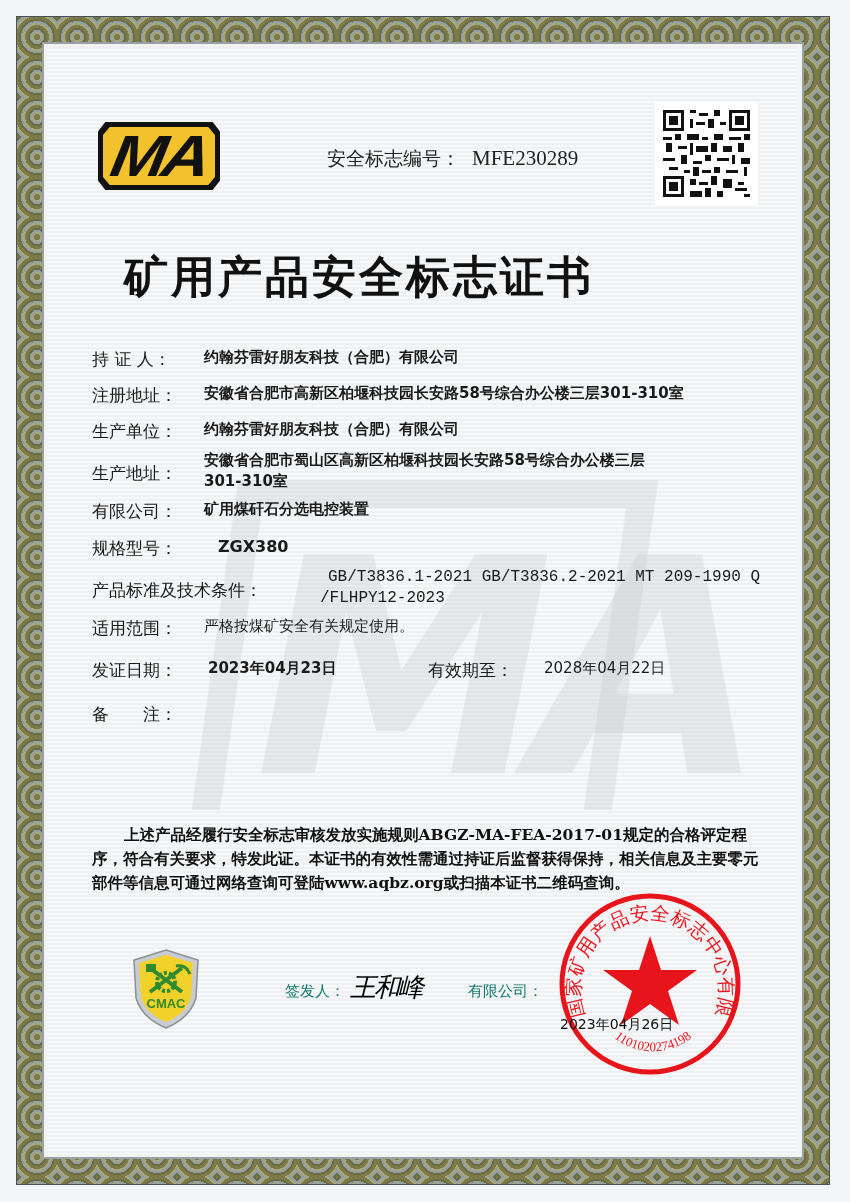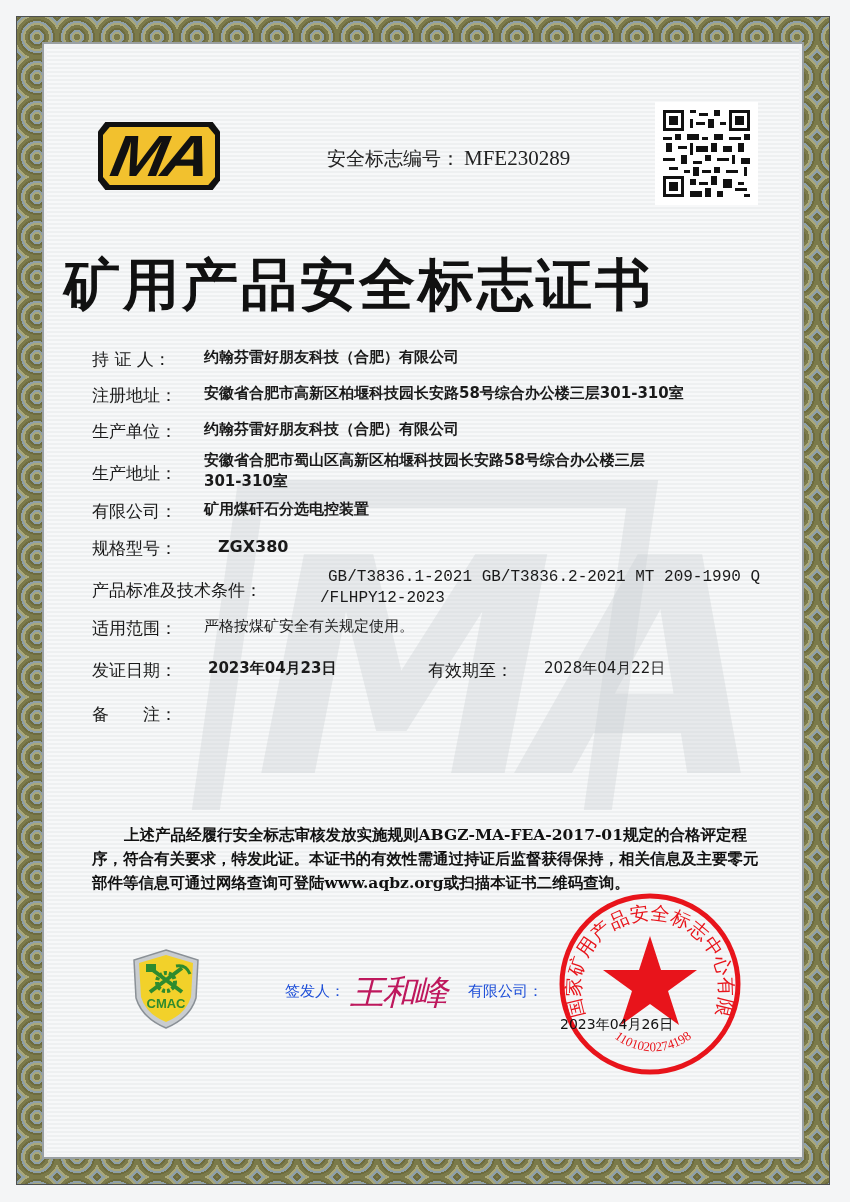--- a/index.html
+++ b/index.html
@@ -11,33 +11,33 @@
     border:1px solid #4d5050;box-sizing:border-box;}
   .paper{position:absolute;left:42px;top:42px;width:762px;height:1117px;
     background:repeating-linear-gradient(0deg,#eef0f1 0 2px,#f7f8f9 2px 4px);
     border:2px solid #9aa0a3;box-sizing:border-box;box-shadow:inset 0 0 0 3px #f2f3f4;}
   .bigwm{position:absolute;left:215px;top:480px;width:420px;height:330px;border:28px solid rgba(200,206,210,0.35);border-bottom:none;transform:skewX(-8deg);box-sizing:border-box;}
   .bigwm-text{position:absolute;left:255px;top:520px;font-size:300px;font-weight:bold;font-style:italic;color:rgba(200,206,210,0.35);line-height:1;letter-spacing:-20px;}
   .ma-logo{position:absolute;left:98px;top:122px;width:122px;height:68px;background:#111;clip-path:polygon(6% 0,94% 0,100% 14%,100% 86%,94% 100%,6% 100%,0 86%,0 14%);}
   .ma-logo .inner{position:absolute;left:5px;top:5px;right:5px;bottom:5px;background:#f2c12e;clip-path:polygon(6% 0,94% 0,100% 14%,100% 86%,94% 100%,6% 100%,0 86%,0 14%);display:flex;align-items:center;justify-content:center;}
   .ma-logo span{font-family:"Liberation Sans",sans-serif;font-weight:bold;font-style:italic;font-size:58px;color:#111;letter-spacing:-4px;line-height:1;transform:skewX(-10deg) scaleX(1.15);}
   .serial{position:absolute;left:327px;top:146px;font-size:19px;font-family:"DejaVu Serif",serif;color:#222;}
-  .serial .val{font-family:"Liberation Serif",serif;font-size:21px;margin-left:4px;}
+  .serial .val{font-family:"Liberation Serif",serif;font-size:21px;margin-left:12px;}
   .qr{position:absolute;left:655px;top:102px;width:103px;height:103px;background:#fff;}
   .qr svg{position:absolute;left:8px;top:8px;}
-  .title{position:absolute;left:0;width:718px;top:248px;text-align:center;font-size:56px;font-weight:bold;letter-spacing:3px;font-family:"DejaVu Serif",serif;color:#111;}
+  .title{position:absolute;left:0;width:718px;top:248px;text-align:center;font-size:44px;font-weight:bold;letter-spacing:3px;font-family:"DejaVu Serif",serif;color:#111;}
   .row{position:absolute;left:92px;font-size:17px;color:#1a1a1a;}
   .lbl{position:absolute;left:0;white-space:nowrap;font-family:"DejaVu Sans",sans-serif;}
   .val{white-space:nowrap;}
   .row .v{position:absolute;font-weight:bold;font-size:15px;white-space:nowrap;font-family:"DejaVu Sans",sans-serif;}
   .mono{font-family:"Liberation Mono",monospace !important;font-weight:normal !important;font-size:16px !important;}
   .para{position:absolute;left:92px;top:823px;width:668px;font-size:15.5px;font-weight:bold;line-height:24px;font-family:"DejaVu Serif",serif;text-indent:32px;color:#111;}
   .cmac{position:absolute;left:130px;top:948px;width:72px;height:82px;}
-  .sign-lbl{position:absolute;font-size:15px;color:#1d4ed8;}
-  .signature{position:absolute;left:350px;top:970px;font-family:"DejaVu Serif",serif;font-size:34px;font-style:italic;color:#be185d;letter-spacing:-2px;}
+  .sign-lbl{position:absolute;font-size:15px;color:#0f766e;}
+  .signature{position:absolute;left:350px;top:970px;font-family:"DejaVu Serif",serif;font-size:26px;font-style:italic;color:#000000;letter-spacing:-2px;}
   .seal{position:absolute;left:558px;top:892px;width:184px;height:184px;}
   .seal-date{position:absolute;left:560px;top:1016px;font-size:14px;color:#111;}
 </style>
 </head>
 <body>
 
 <div class="frame"></div>
 <div class="paper"></div>
 
 <div class="bigwm"></div>

